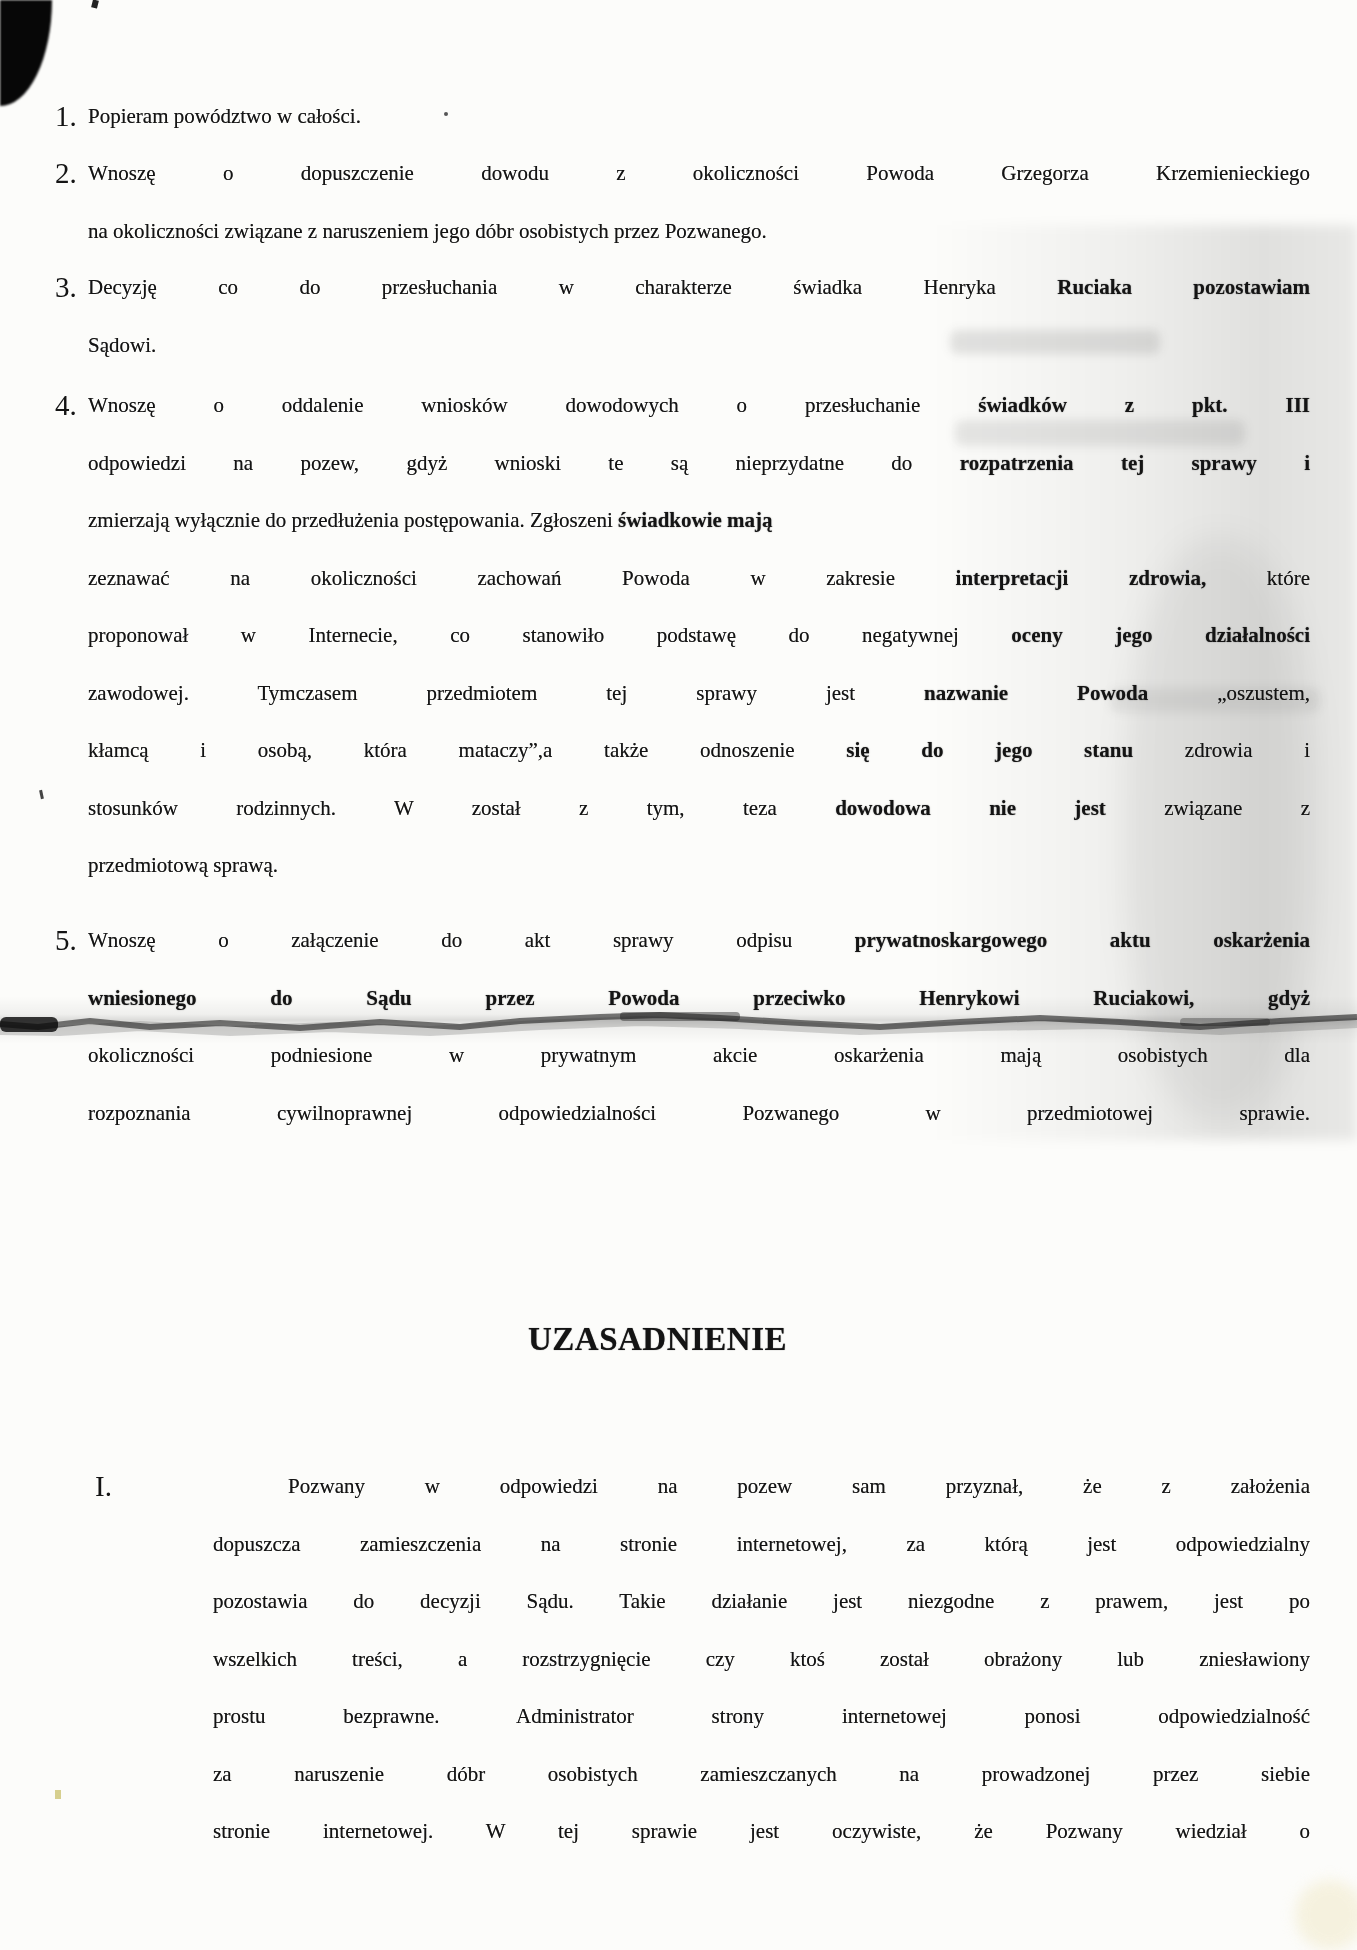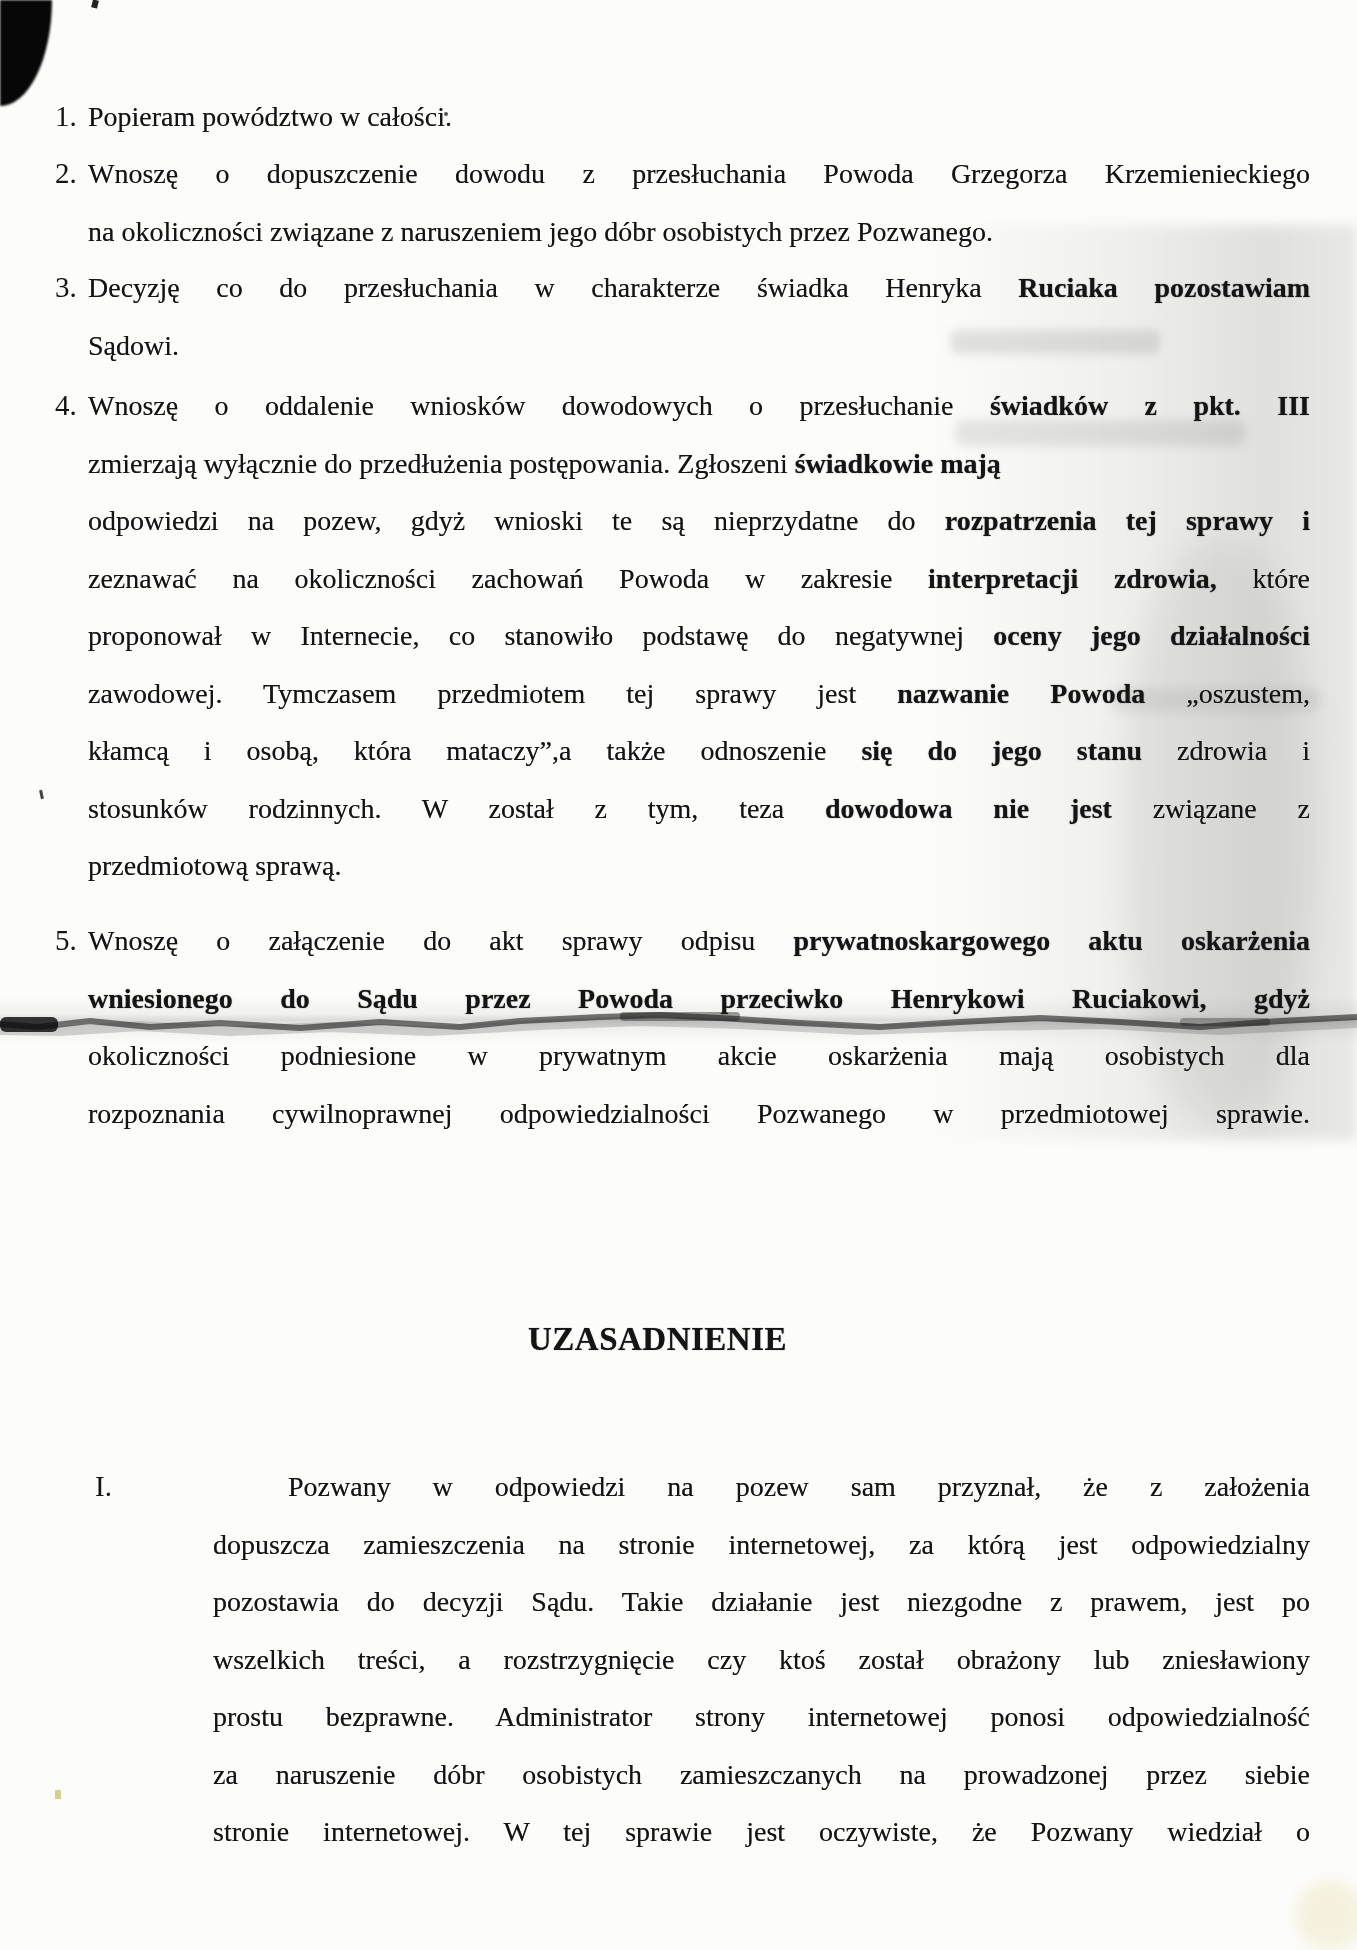--- a/index.html
+++ b/index.html
@@ -14,21 +14,21 @@
   }
   
   .item,.section{position:absolute;}
   .item{left:55px;width:1255px;}
   .section{left:95px;width:1215px;}
   .num{
     position:absolute;left:0;top:0;
     font-size:29px;line-height:57.5px;
   }
   .line{
-    font-size:28px;line-height:57.5px;height:57.5px;
+    font-size:21px;line-height:57.5px;height:57.5px;
     text-shadow:0 0 0.6px rgba(10,10,10,.55);
   }
   .item .line{margin-left:33px;}
   .section .line{margin-left:118px;}
   .section .line.fl{padding-left:75px;}
   .line.j{text-align:justify;text-align-last:justify;text-justify:inter-word;}
   .b{font-weight:700;text-shadow:0 0 1.2px rgba(0,0,0,.55);}
   #item-1{top:88px;}
   #item-2{top:145px;}
   #item-3{top:259px;}
@@ -106,33 +106,33 @@
     <rect x="1180" y="18" width="90" height="8" rx="4" fill="#111" opacity="0.3"></rect>
   </svg>
 
   <div id="numbered-list">
       <div class="item" id="item-1">
         <span class="num">1.</span>
         <div class="line"><span>Popieram powództwo w całości.</span></div>
       </div>
       <div class="item" id="item-2">
         <span class="num">2.</span>
-        <div class="line j"><span>Wnoszę o dopuszczenie dowodu z przesłuchania Powoda Grzegorza Krzemienieckiego</span></div>
+        <div class="line j"><span>Wnoszę o dopuszczenie dowodu z okoliczności Powoda Grzegorza Krzemienieckiego</span></div>
         <div class="line"><span>na okoliczności związane z naruszeniem jego dóbr osobistych przez Pozwanego.</span></div>
       </div>
       <div class="item" id="item-3">
         <span class="num">3.</span>
         <div class="line j"><span>Decyzję co do przesłuchania w charakterze świadka Henryka </span><span class="b">Ruciaka pozostawiam</span></div>
         <div class="line"><span>Sądowi.</span></div>
       </div>
       <div class="item" id="item-4">
         <span class="num">4.</span>
         <div class="line j"><span>Wnoszę o oddalenie wniosków dowodowych o przesłuchanie </span><span class="b">świadków z pkt. III</span></div>
+        <div class="line j"><span>odpowiedzi na pozew, gdyż wnioski te są nieprzydatne do </span><span class="b">rozpatrzenia tej sprawy i</span></div>
         <div class="line"><span>zmierzają wyłącznie do przedłużenia postępowania. Zgłoszeni </span><span class="b">świadkowie mają</span></div>
-        <div class="line j"><span>odpowiedzi na pozew, gdyż wnioski te są nieprzydatne do </span><span class="b">rozpatrzenia tej sprawy i</span></div>
         <div class="line j"><span>zeznawać na okoliczności zachowań Powoda w zakresie </span><span class="b">interpretacji zdrowia,</span><span> które</span></div>
         <div class="line j"><span>proponował w Internecie, co stanowiło podstawę do negatywnej </span><span class="b">oceny jego działalności</span></div>
         <div class="line j"><span>zawodowej. Tymczasem przedmiotem tej sprawy jest </span><span class="b">nazwanie Powoda</span><span> „oszustem,</span></div>
         <div class="line j"><span>kłamcą i osobą, która mataczy”,a także odnoszenie </span><span class="b">się do jego stanu</span><span> zdrowia i</span></div>
         <div class="line j"><span>stosunków rodzinnych. W został z tym, teza </span><span class="b">dowodowa nie jest</span><span> związane z</span></div>
         <div class="line"><span>przedmiotową sprawą.</span></div>
       </div>
       <div class="item" id="item-5">
         <span class="num">5.</span>
         <div class="line j"><span>Wnoszę o załączenie do akt sprawy odpisu </span><span class="b">prywatnoskargowego aktu oskarżenia</span></div>

